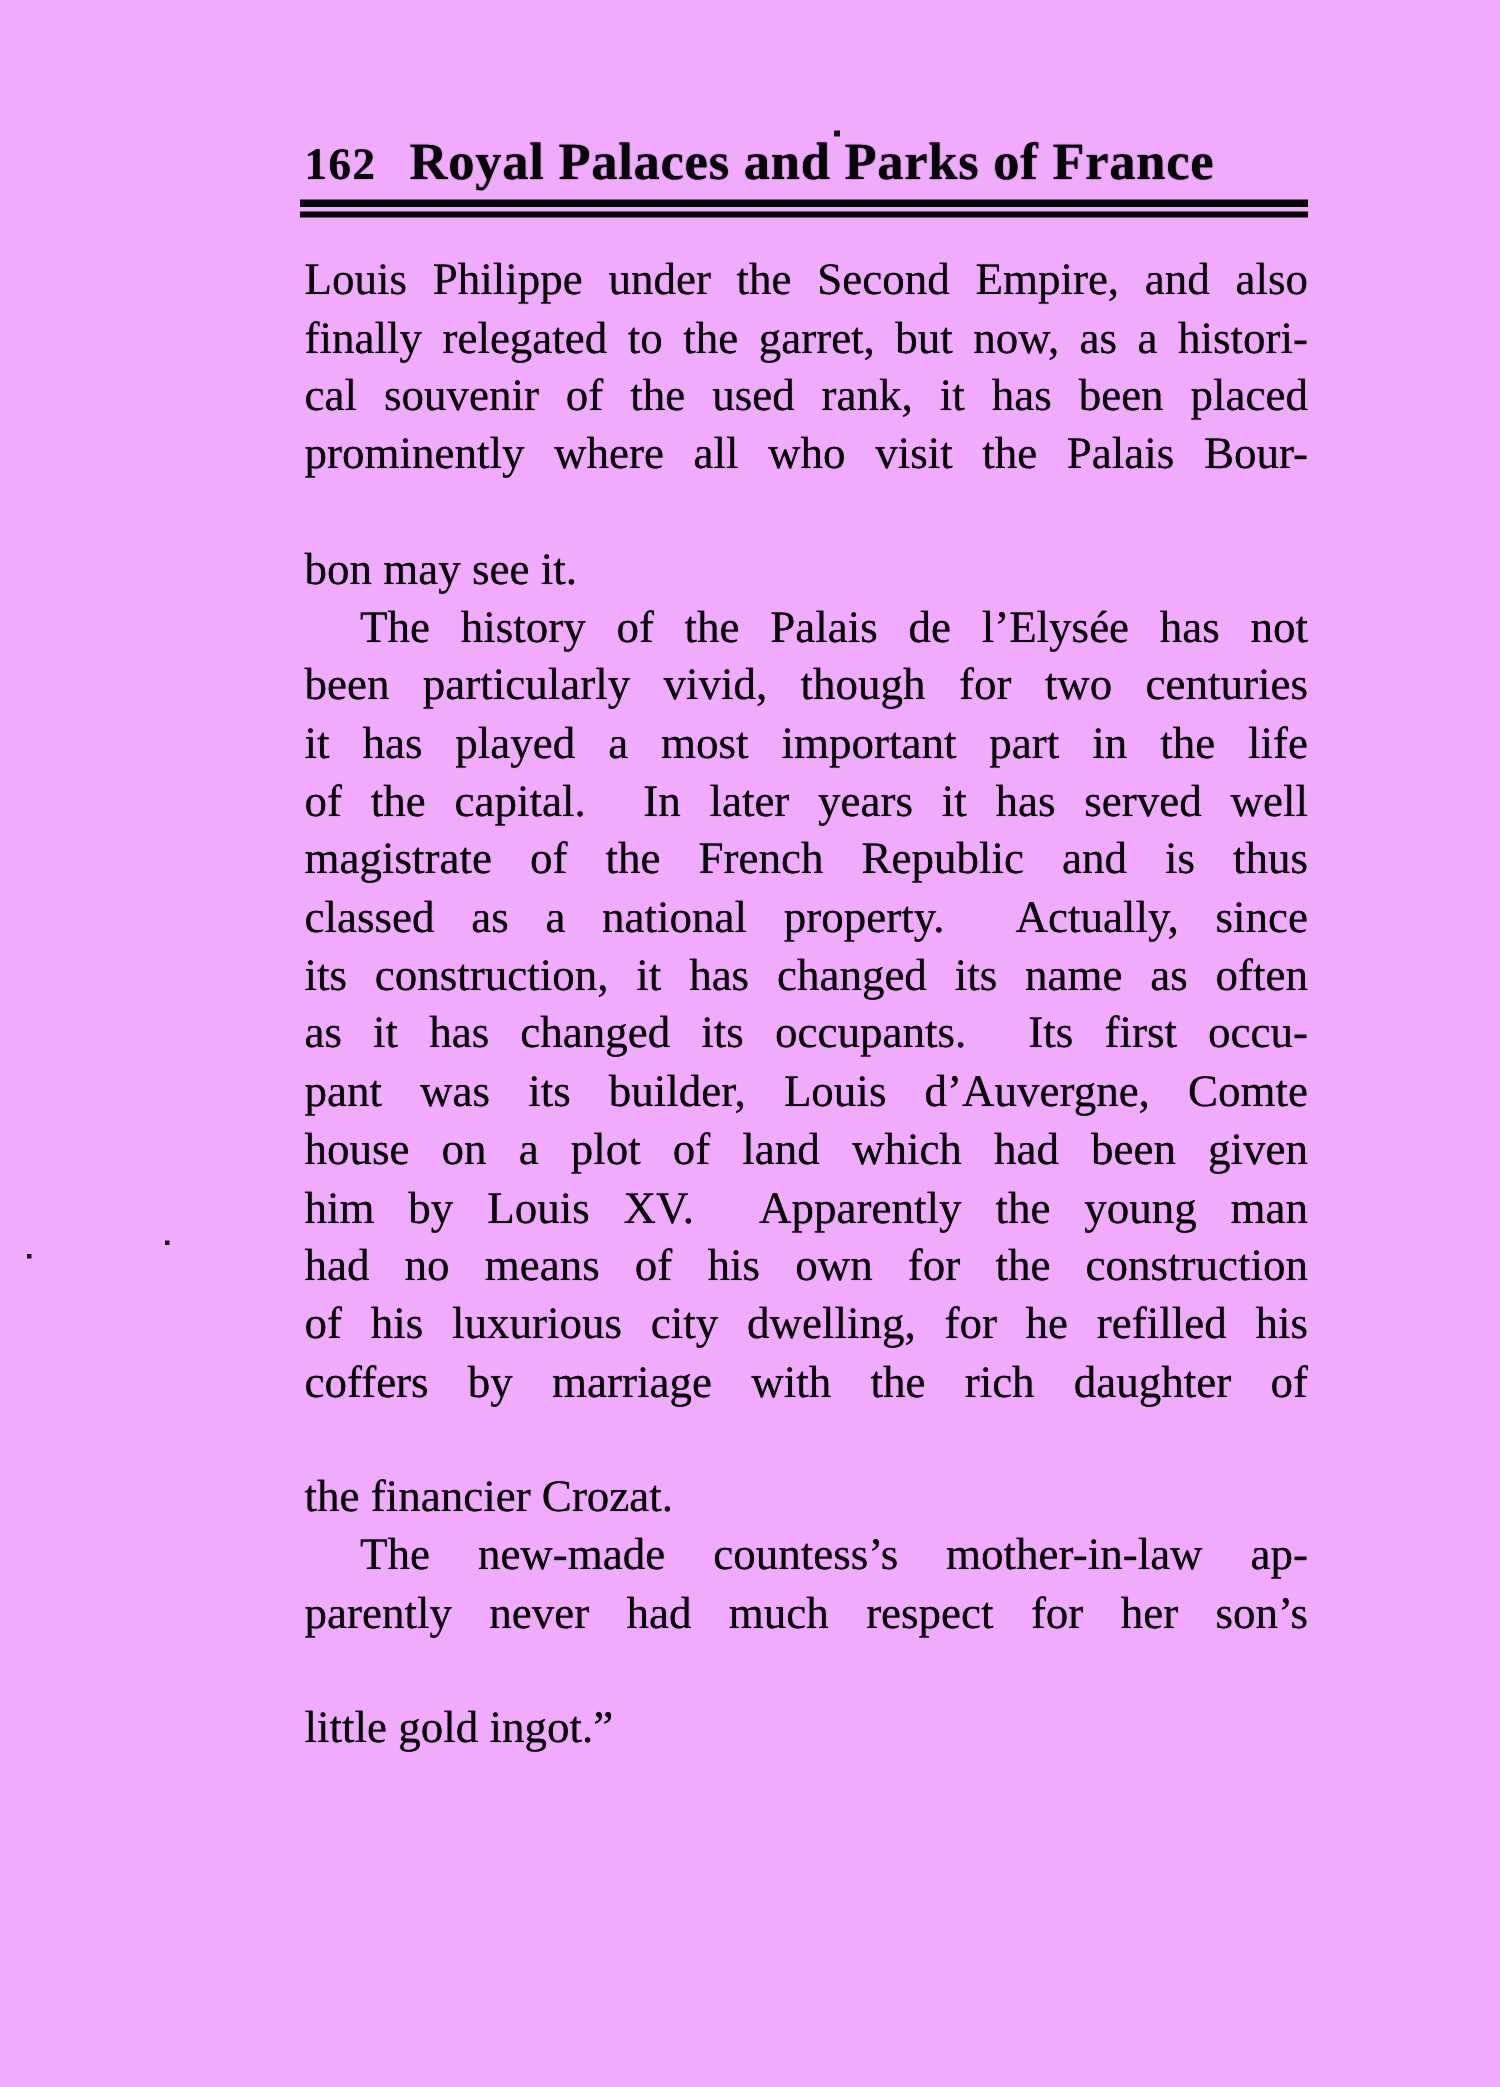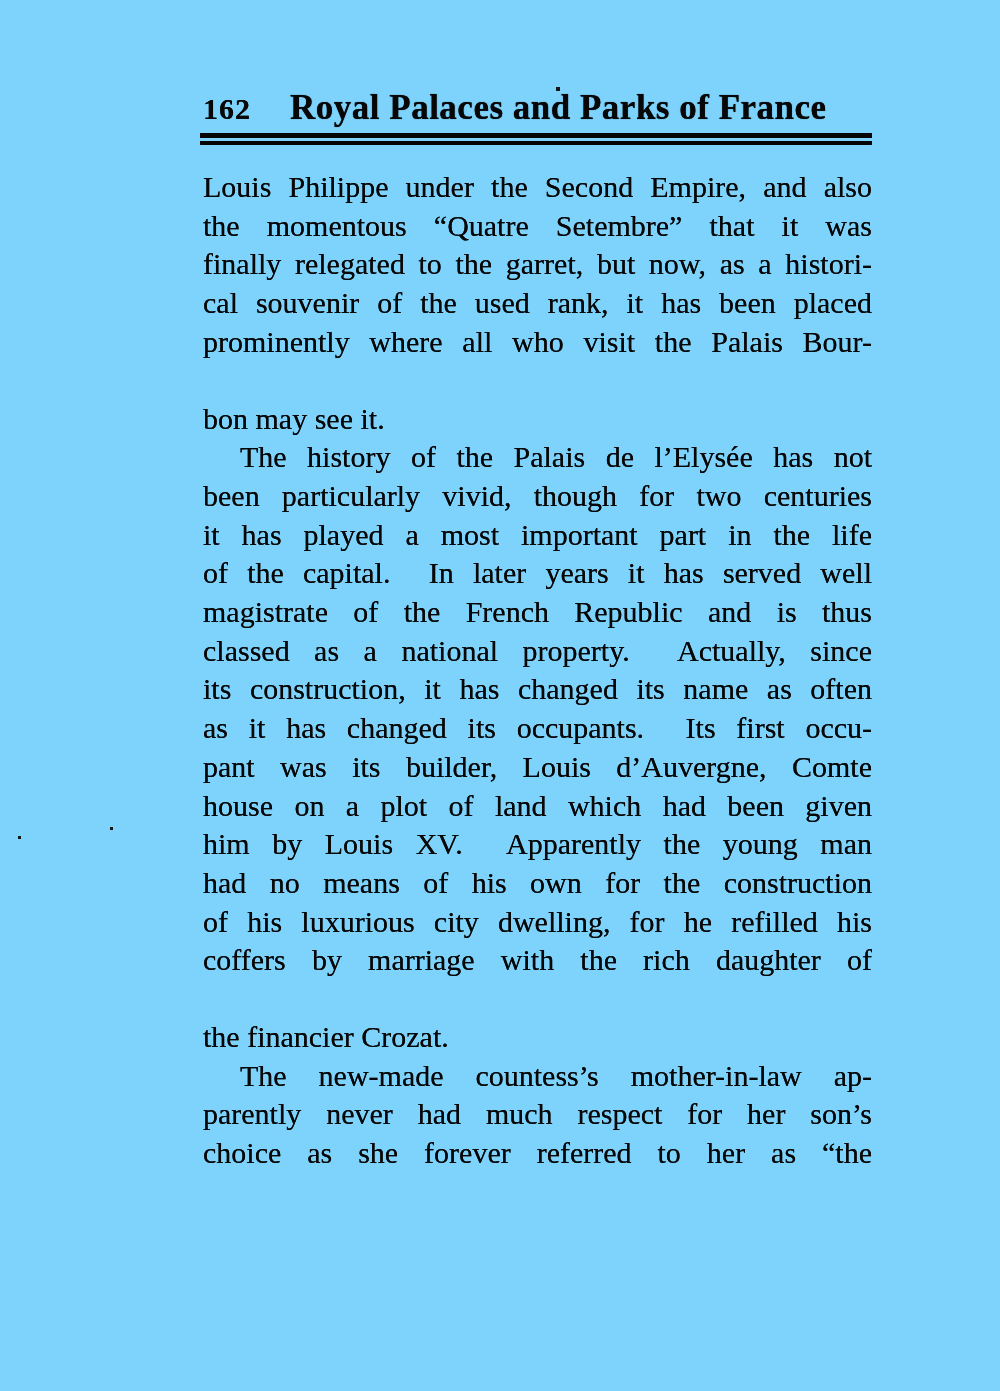--- a/index.html
+++ b/index.html
@@ -4,42 +4,42 @@
 <style>
   html, body {
     margin: 0;
     padding: 0;
     background: #ffffff;
   }
   .page {
     position: relative;
     width: 1000px;
     height: 1391px;
-    background: #7dd3fc;
+    background: #f0abfc;
     color: #070707;
     font-family: "Liberation Serif", "DejaVu Serif", serif;
     overflow: hidden;
   }
   .header {
     position: absolute;
     top: 88px;
     left: 203px;
     width: 670px;
     display: flex;
     align-items: baseline;
     white-space: nowrap;
   }
   .pagenum {
     font-size: 30px;
     font-weight: 600;
     letter-spacing: 1px;
     text-shadow: 0 0 0.6px rgba(0,0,0,0.9);
   }
   .running-title {
-    margin-left: 39px;
+    margin-left: 22px;
     font-size: 35px;
     font-weight: 700;
     letter-spacing: 0.5px;
     text-shadow: 0 0 0.8px rgba(0,0,0,0.95);
   }
   .rule {
     position: absolute;
     top: 133px;
     left: 200px;
     width: 672px;
@@ -95,21 +95,20 @@
     <span class="running-title">Royal Palaces and Parks of France</span>
   </div>
 
   <div class="rule">
     <div class="rule-top"></div>
     <div class="rule-bottom"></div>
   </div>
 
   <div class="body-text" id="page-body">
       <div class="line">Louis Philippe under the Second Empire, and also</div>
-      <div class="line">the momentous “Quatre Setembre” that it was</div>
       <div class="line">finally relegated to the garret, but now, as a histori-</div>
       <div class="line">cal souvenir of the used rank, it has been placed</div>
       <div class="line">prominently where all who visit the Palais Bour-</div>
       <div class="line last">bon may see it.</div>
       <div class="line indent">The history of the Palais de l’Elysée has not</div>
       <div class="line">been particularly vivid, though for two centuries</div>
       <div class="line">it has played a most important part in the life</div>
       <div class="line">of the capital.&nbsp; In later years it has served well</div>
       <div class="line">magistrate of the French Republic and is thus</div>
       <div class="line">classed as a national property.&nbsp; Actually, since</div>
@@ -117,20 +116,20 @@
       <div class="line">as it has changed its occupants.&nbsp; Its first occu-</div>
       <div class="line">pant was its builder, Louis d’Auvergne, Comte</div>
       <div class="line">house on a plot of land which had been given</div>
       <div class="line">him by Louis XV.&nbsp; Apparently the young man</div>
       <div class="line">had no means of his own for the construction</div>
       <div class="line">of his luxurious city dwelling, for he refilled his</div>
       <div class="line">coffers by marriage with the rich daughter of</div>
       <div class="line last">the financier Crozat.</div>
       <div class="line indent">The new-made countess’s mother-in-law ap-</div>
       <div class="line">parently never had much respect for her son’s</div>
-      <div class="line">choice as she forever referred to her as “the</div>
+      <div class="line last">little gold ingot.”</div>
     </div>
 
   <div class="speck s1"></div>
   <div class="speck s2"></div>
   <div class="speck s3"></div>
 
 </div>
 
 </body></html>

